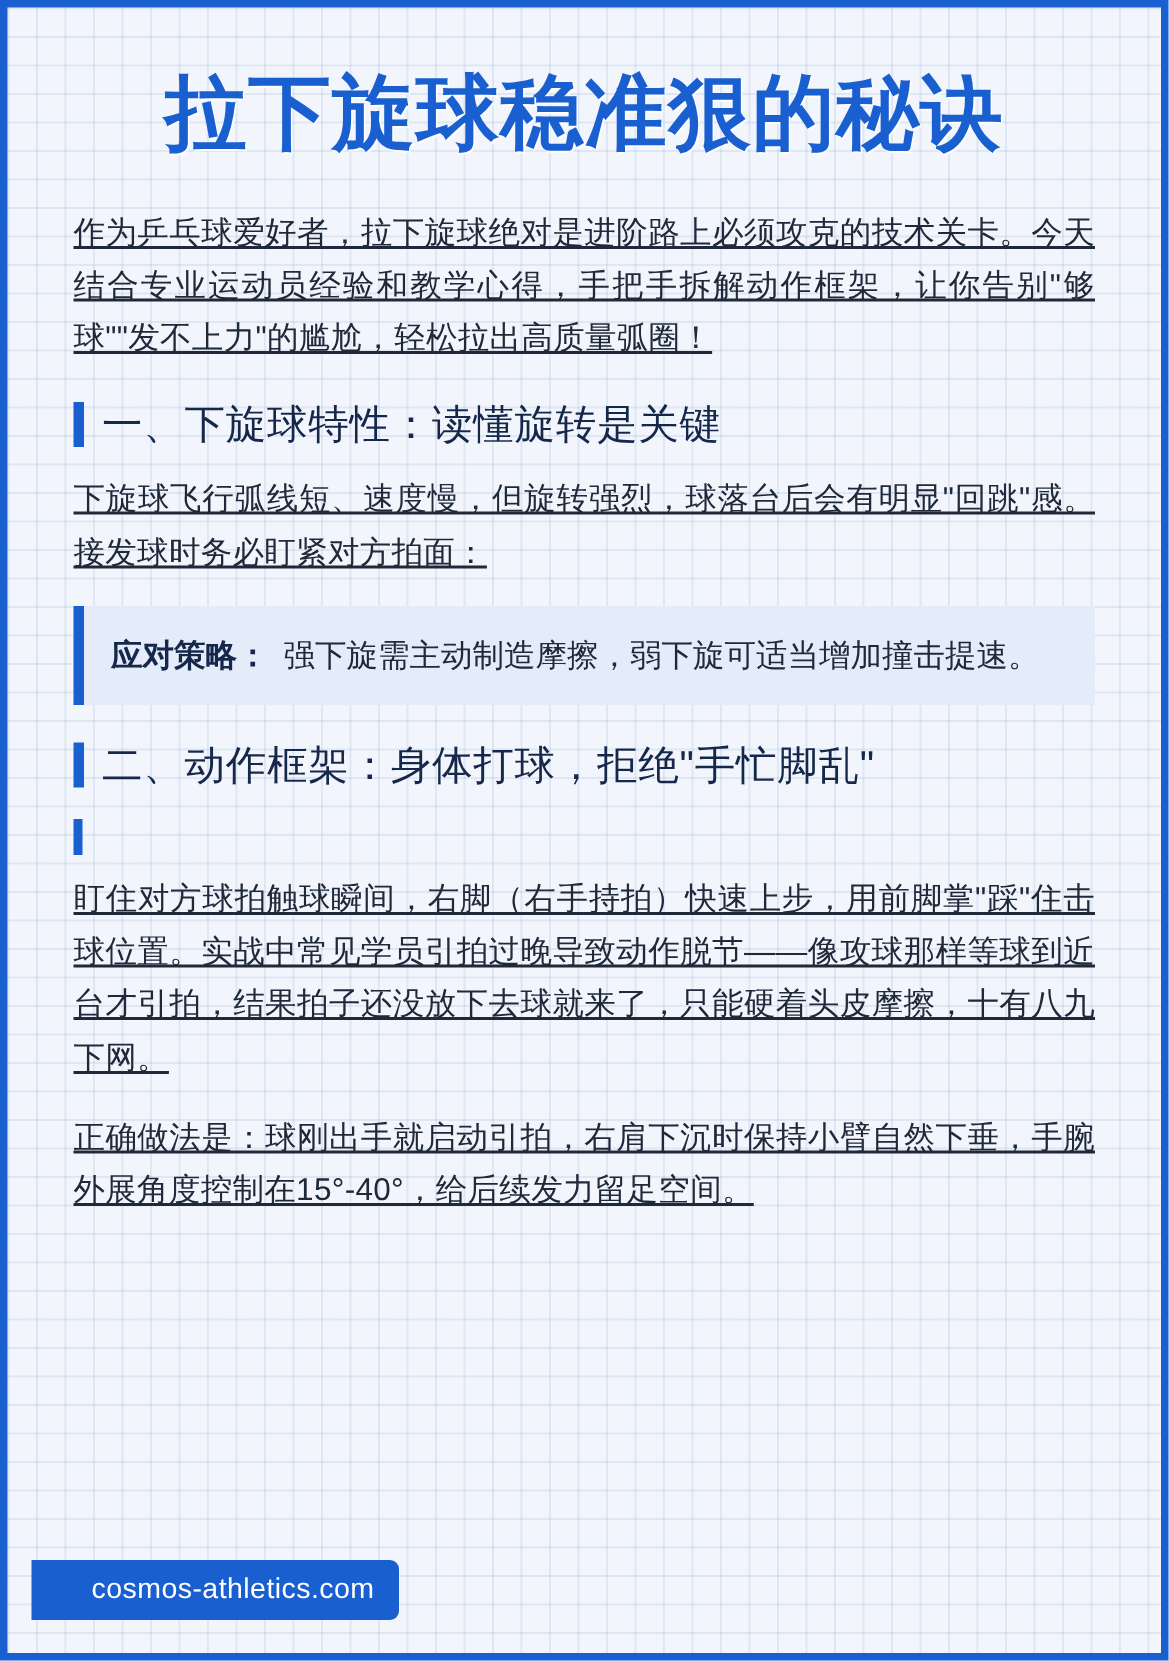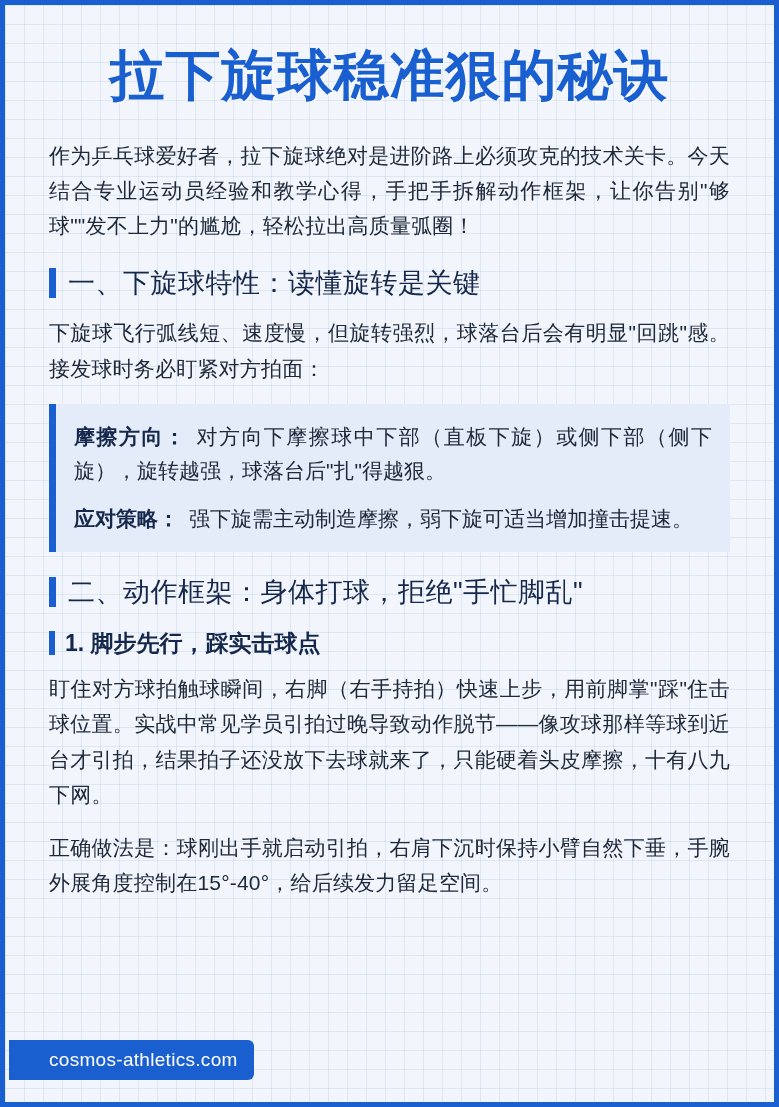--- a/index.html
+++ b/index.html
@@ -49,20 +49,21 @@
     text-shadow: 1px 1px 0 rgba(255,255,255,0.9);
   }
 
   p.body-text {
     font-size: 21px;
     line-height: 1.68;
     color: #20293a;
     margin: 0 0 18px 0;
     text-align: justify;
     letter-spacing: 0.2px;
+    text-decoration: underline;
   }
 
   .h2 {
     display: flex;
     align-items: center;
     margin: 22px 0 14px 0;
   }
   .h2 .bar {
     width: 7px;
     height: 30px;
@@ -113,21 +114,21 @@
     font-family: Liberation Serif, serif;
   }
   .callout .lbl {
     font-weight: bold;
     color: #15274a;
     margin-right: 10px;
   }
 
   .watermark {
     position: absolute;
-    left: 4px;
+    left: 16px;
     bottom: 22px;
     background: #1a5fd0;
     color: #ffffff;
     font-size: 19px;
     padding: 9px 16px 9px 40px;
     border-radius: 0 6px 6px 0;
     letter-spacing: 0.3px;
     text-align: right;
   }
 </style>
@@ -143,35 +144,31 @@
 
     <div class="h2">
       <span class="bar"></span>
       <span class="txt">一、下旋球特性：读懂旋转是关键</span>
     </div>
 
     <p class="body-text">下旋球飞行弧线短、速度慢，但旋转强烈，球落台后会有明显"回跳"感。接发球时务必盯紧对方拍面：</p>
 
     <div class="callout">
       <div class="row">
-        <span class="lbl">摩擦方向：</span><span>对方向下摩擦球中下部（直板下旋）或侧下部（侧下旋），旋转越强，球落台后"扎"得越狠。</span>
-      </div>
-      <div class="row">
         <span class="lbl">应对策略：</span><span>强下旋需主动制造摩擦，弱下旋可适当增加撞击提速。</span>
       </div>
     </div>
 
     <div class="h2">
       <span class="bar"></span>
       <span class="txt">二、动作框架：身体打球，拒绝"手忙脚乱"</span>
     </div>
 
     <div class="h3">
       <span class="bar"></span>
-      <span class="txt">1. 脚步先行，踩实击球点</span>
     </div>
 
     <p class="body-text">盯住对方球拍触球瞬间，右脚（右手持拍）快速上步，用前脚掌"踩"住击球位置。实战中常见学员引拍过晚导致动作脱节——像攻球那样等球到近台才引拍，结果拍子还没放下去球就来了，只能硬着头皮摩擦，十有八九下网。</p>
 
     <p class="body-text">正确做法是：球刚出手就启动引拍，右肩下沉时保持小臂自然下垂，手腕外展角度控制在15°-40°，给后续发力留足空间。</p>
 
   </div>
 
   <div class="watermark">cosmos-athletics.com</div>
 </div>

